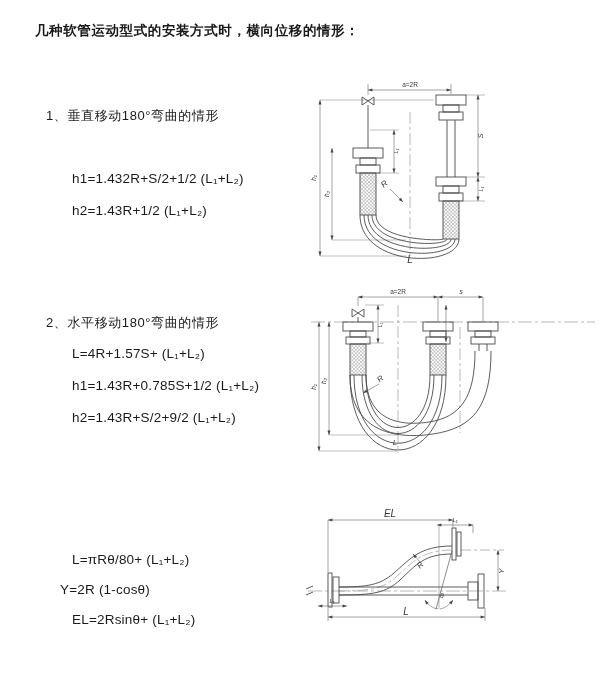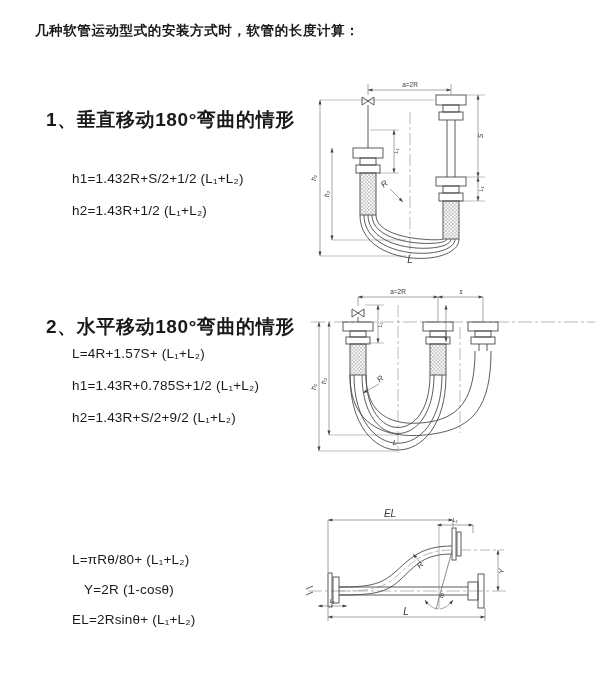--- a/index.html
+++ b/index.html
@@ -1,42 +1,42 @@
 <!DOCTYPE html>
 <html><head>
 <meta charset="utf-8">
 <style>
   html,body{margin:0;padding:0;background:#e8e8e8;}
   .page{position:relative;width:600px;height:675px;background:#ffffff;overflow:hidden;
         font-family:"Liberation Sans", sans-serif;color:#1a1a1a;}
   .title{position:absolute;left:35px;top:22px;font-size:13.5px;font-weight:600;letter-spacing:.6px;}
-  .heading{position:absolute;font-size:19px;font-weight:700;letter-spacing:.6px;}
+  .heading{position:absolute;font-size:13px;font-weight:400;letter-spacing:.6px;}
   .formula{position:absolute;font-size:13.5px;font-weight:500;letter-spacing:.2px;}
   svg{position:absolute;}
   svg text{font-family:"Liberation Sans", sans-serif;fill:#3a3a3a;}
   .dimtxt{font-style:italic;}
 </style>
 </head>
 <body>
 
 <div class="page">
 
-  <div class="title">几种软管运动型式的安装方式时，软管的长度计算：</div>
+  <div class="title">几种软管运动型式的安装方式时，横向位移的情形：</div>
 
   <div class="heading" style="left:46px;top:107px">1、垂直移动180°弯曲的情形</div>
   <div class="formula" style="left:72px;top:171px">h1=1.432R+S/2+1/2 (L₁+L₂)</div>
   <div class="formula" style="left:72px;top:203px">h2=1.43R+1/2 (L₁+L₂)</div>
 
   <div class="heading" style="left:46px;top:314px">2、水平移动180°弯曲的情形</div>
   <div class="formula" style="left:72px;top:346px">L=4R+1.57S+ (L₁+L₂)</div>
   <div class="formula" style="left:72px;top:378px">h1=1.43R+0.785S+1/2 (L₁+L₂)</div>
   <div class="formula" style="left:72px;top:410px">h2=1.43R+S/2+9/2 (L₁+L₂)</div>
 
   <div class="formula" style="left:72px;top:552px">L=πRθ/80+ (L₁+L₂)</div>
-  <div class="formula" style="left:84px;top:582px">Y=2R (1-cosθ)</div>
+  <div class="formula" style="left:60px;top:582px">Y=2R (1-cosθ)</div>
   <div class="formula" style="left:72px;top:612px">EL=2Rsinθ+ (L₁+L₂)</div>
 
   <svg style="left:306px;top:70px" width="290" height="195" viewBox="0 0 290 195">
     <defs>
       <pattern id="hp1" width="3.5" height="3.5" patternUnits="userSpaceOnUse">
         <path d="M0,3.5 L3.5,0 M0,0 L3.5,3.5" stroke="#7a7a7a" stroke-width="0.4"></path>
       </pattern>
       <marker id="ae1" markerWidth="10" markerHeight="8" refX="9" refY="4" orient="auto">
           <path d="M1,1.2 L9,4 L1,6.8 z" fill="#444"></path>
         </marker>

